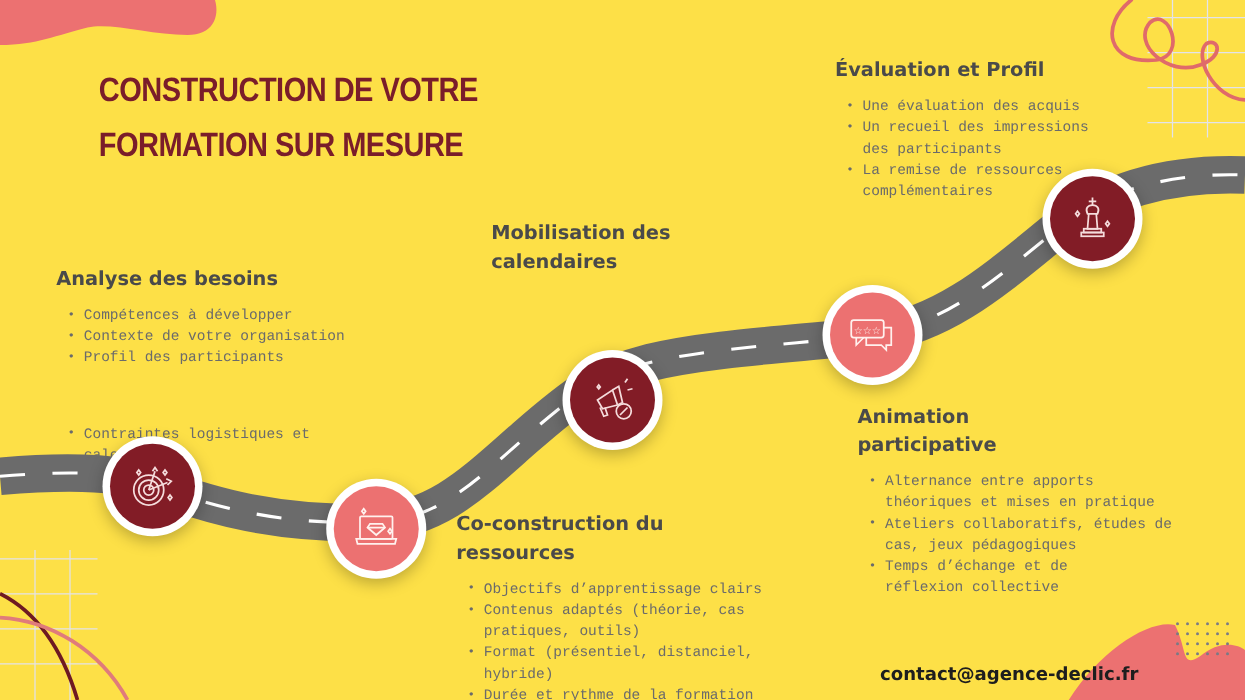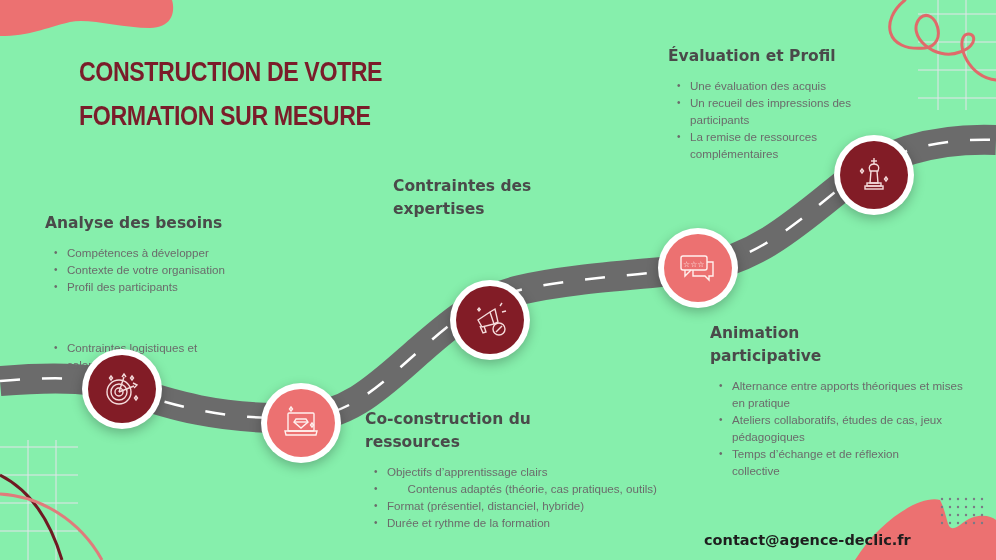--- a/index.html
+++ b/index.html
@@ -1,27 +1,27 @@
 <!DOCTYPE html>
 <html><head>
 <meta charset="utf-8">
 <style>
   * { margin:0; padding:0; box-sizing:border-box; }
   html, body { width:996px; height:560px; overflow:hidden; background:#f7f7f8; }
   body { position:relative; font-family:"DejaVu Sans", "Liberation Sans", sans-serif; }
-  .canvas { position:absolute; left:0; top:0; width:996px; height:560px; overflow:hidden; background:#86efac; }
+  .canvas { position:absolute; left:0; top:0; width:996px; height:560px; overflow:hidden; background:#fde047; }
   svg.bg { position:absolute; left:0; top:0; }
   .title { position:absolute; left:79px; top:50px; width:340px; color:#7a1d2a;
     font-family:"Liberation Sans", sans-serif; font-weight:bold; font-size:27px; line-height:44px;
     letter-spacing:-0.5px; transform:scaleX(0.86); transform-origin:left top; text-transform:uppercase; }
   .title div { white-space:nowrap; }
   .block { position:absolute; color:#555; }
   .block h2 { font-family:"DejaVu Sans", sans-serif; font-weight:bold; font-size:15.5px; line-height:23px; color:#4a4a4a; }
   .block ul { list-style:none; margin-top:9px; padding-left:22px; }
-  .block li { position:relative; font-family:Liberation Sans, sans-serif; font-size:11.6px; line-height:17px; color:#6b6b6b; }
+  .block li { position:relative; font-family:Liberation Mono, monospace; font-size:11.6px; line-height:17px; color:#6b6b6b; }
   .block li::before { content:"•"; position:absolute; left:-13px; top:0; color:#6b6b6b; font-size:10px; }
   .node { position:absolute; width:80px; height:80px; border-radius:50%; background:#fff;
     box-shadow:0 4px 12px rgba(0,0,0,0.25); display:flex; align-items:center; justify-content:center; }
   .node .inner { width:68px; height:68px; border-radius:50%; display:flex; align-items:center; justify-content:center; }
   .dark { background:#821c26; }
   .light { background:#ec7171; }
   .contact { position:absolute; left:704px; top:532px; font-family:"DejaVu Sans", sans-serif; font-weight:bold;
     font-size:14.5px; color:#1e1e1e; }
 </style>
 </head>
@@ -100,46 +100,46 @@
     <h2>Analyse des besoins</h2>
     <ul>
       <li>Compétences à développer</li>
       <li>Contexte de votre organisation</li>
       <li>Profil des participants</li>
       <li style="width:190px;margin-top:44px;">Contraintes logistiques et calendaires</li>
     </ul>
   </div>
 
   <div class="block" style="left:393px; top:175px; width:230px;">
-    <h2 style="width:170px;">Contraintes des expertises</h2>
+    <h2 style="width:170px;">Mobilisation des calendaires</h2>
   </div>
 
   <div class="block" style="left:668px; top:45px; width:240px;">
     <h2>Évaluation et Profil</h2>
     <ul>
       <li>Une évaluation des acquis</li>
       <li style="width:205px;">Un recueil des impressions des participants</li>
       <li style="width:170px;">La remise de ressources complémentaires</li>
     </ul>
   </div>
 
-  <div class="block" style="left:686px; top:322px; width:270px;margin-left:24px;">
+  <div class="block" style="left:686px; top:322px; width:270px;">
     <h2 style="width:130px;">Animation participative</h2>
     <ul>
       <li style="width:240px;">Alternance entre apports théoriques et mises en pratique</li>
       <li style="width:240px;">Ateliers collaboratifs, études de cas, jeux pédagogiques</li>
       <li style="width:200px;">Temps d’échange et de réflexion collective</li>
     </ul>
   </div>
 
   <div class="block" style="left:365px; top:408px; width:300px;">
     <h2 style="width:190px;">Co-construction du ressources</h2>
     <ul>
       <li>Objectifs d’apprentissage clairs</li>
-      <li style="width:270px;text-align:right;">Contenus adaptés (théorie, cas pratiques, outils)</li>
+      <li style="width:270px;">Contenus adaptés (théorie, cas pratiques, outils)</li>
       <li>Format (présentiel, distanciel, hybride)</li>
       <li>Durée et rythme de la formation</li>
     </ul>
   </div>
 
   <div class="node" style="left:82px; top:349px;">
     <div class="inner dark">
       <svg width="40" height="40" viewBox="0 0 40 40" fill="none" stroke="#f5dcdc" stroke-width="1.4">
         <circle cx="17" cy="23" r="12"></circle>
           <circle cx="17" cy="23" r="8"></circle>

